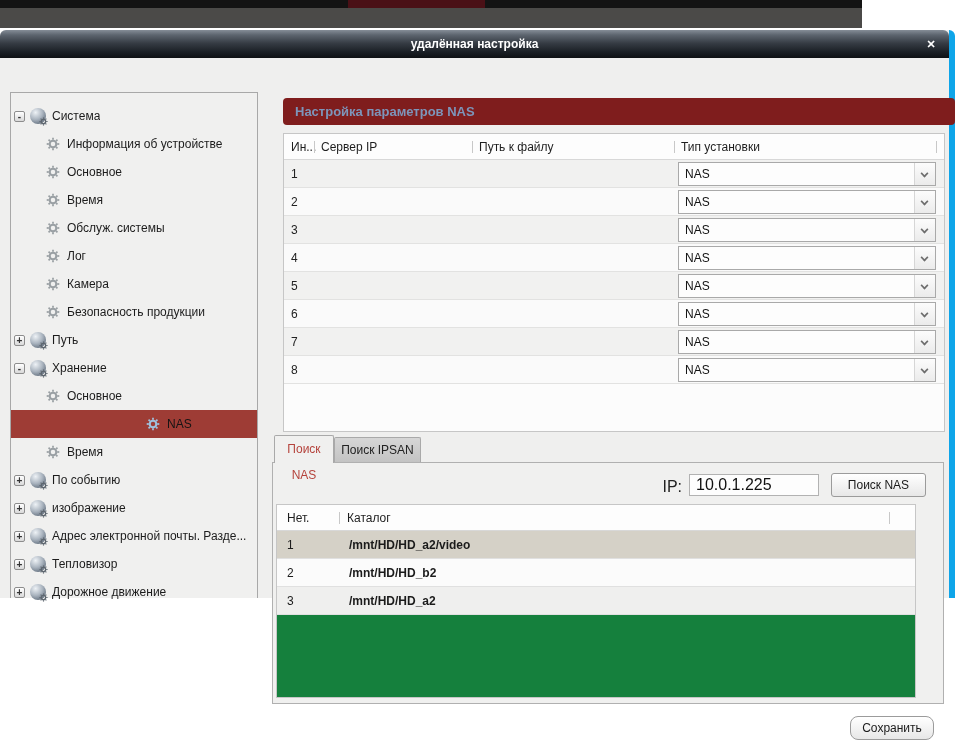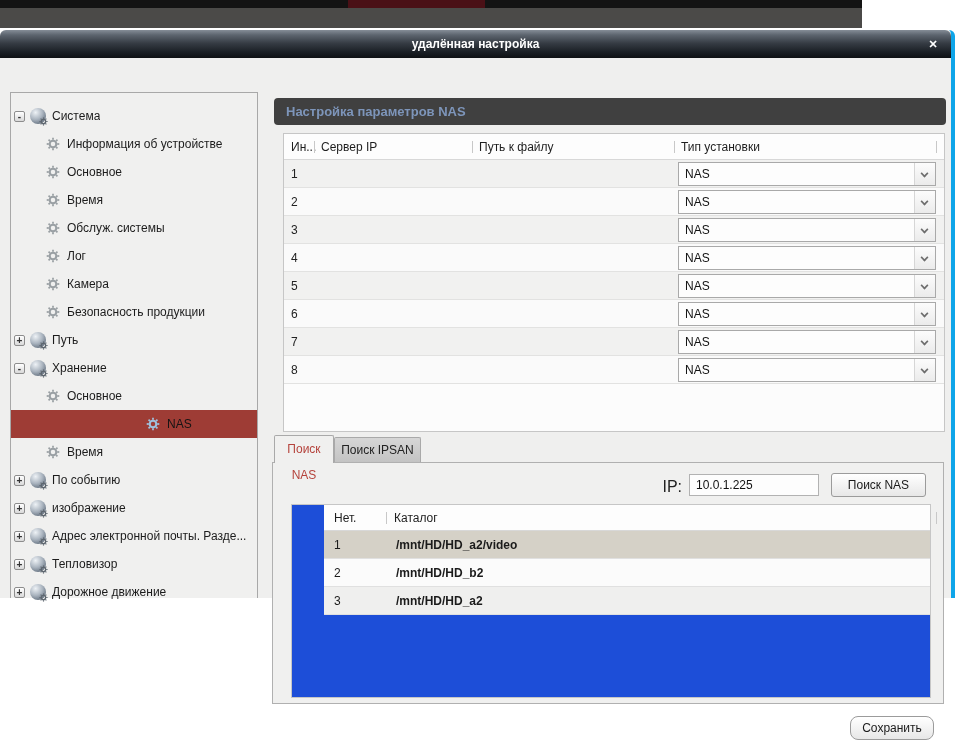--- a/index.html
+++ b/index.html
@@ -6,21 +6,21 @@
   html,body { width:960px; height:754px; }
   body { font-family:"Liberation Sans", sans-serif; background:#ffffff; position:relative; overflow:hidden; }
 
   
   #app-strip { position:absolute; left:0; top:0; width:862px; height:28px; background:#4b4a48; }
   #app-topbar { position:absolute; left:0; top:0; width:100%; height:8px; background:#131313; }
   #app-accent { position:absolute; left:348px; top:0; width:137px; height:8px; background:#4a1016; }
 
   
   #dialog { position:absolute; left:0; top:30px; width:955px; height:568px;
-            border-right:4px solid #0ea5e9; background:#efefee; border-radius:6px 6px 0 0; }
+            border-right:6px solid #0ea5e9; background:#efefee; border-radius:6px 6px 0 0; }
   #titlebar { position:relative; height:28px; border-radius:6px 6px 0 0;
               background:linear-gradient(180deg,#858d97 0%,#5c646e 18%,#353b43 48%,#1b2026 78%,#0e1114 100%); }
   #title { position:absolute; left:0; top:0; width:100%; height:28px; line-height:28px;
            text-align:center; color:#ffffff; font-size:12px; font-weight:bold; }
   #close-btn { position:absolute; right:10px; top:6px; width:16px; height:16px; line-height:16px;
                text-align:center; color:#ffffff; font-size:11px; font-weight:bold; cursor:pointer; }
 
   #dialog-body { position:absolute; left:0; top:28px; right:0; bottom:0; background:#efefee; }
 
   
@@ -34,22 +34,22 @@
               background:linear-gradient(#ffffff,#d9d9d9); font-size:10px; line-height:9px; text-align:center;
               color:#333; font-weight:bold; }
   .globe { width:16px; height:16px; flex:0 0 16px; margin-right:6px; border-radius:50%; position:relative;
            background:radial-gradient(circle at 35% 28%, #eef2f6 0%, #aab4bf 45%, #707c8a 75%, #4d5762 100%); }
   .globe .mini-gear { position:absolute; right:-2px; bottom:-2px; width:9px; height:9px; color:#5d666f; }
   .gear { width:14px; height:14px; flex:0 0 14px; margin-right:7px; color:#9aa0a4; }
   .tree-row.selected .gear { color:#9fc2de; }
   .tree-lbl { white-space:nowrap; overflow:hidden; }
 
   
-  #section-header { position:absolute; left:274px; top:40px; width:672px; height:27px;
-                    background:#404040; border-radius:4px; }
+  #section-header { position:absolute; left:283px; top:40px; width:672px; height:27px;
+                    background:#7f1d1d; border-radius:4px; }
   #section-title { display:block; padding-left:12px; line-height:27px; font-size:13px;
                    font-weight:bold; color:#7d95ba; }
 
   
   #nas-table { position:absolute; left:283px; top:75px; width:662px; height:299px;
                background:#fcfcfc; border:1px solid #c6c6c6; }
   .thead { position:relative; height:26px; background:#fdfdfd; border-bottom:1px solid #d8d8d8;
            font-size:12px; color:#1e1e1e; }
   .thead .hcell { position:absolute; top:6px; white-space:nowrap; }
   .sep { position:absolute; top:7px; width:1px; height:12px; background:#c8c8c8; }
@@ -72,29 +72,29 @@
              border-radius:2px 2px 0 0; color:#b5433c; }
   #tab-ipsan { left:334px; top:379px; width:87px; height:25px; line-height:24px; z-index:2;
                background:linear-gradient(#d6d6d6,#c3c3c3); border:1px solid #a9a9a9; border-bottom:none;
                border-radius:2px 2px 0 0; color:#222; }
 
   
   #search-panel { position:absolute; left:272px; top:404px; width:672px; height:242px;
                   border:1px solid #b0b0b0; background:#f0f0ef; z-index:1; }
   #ip-label { position:absolute; left:380px; top:15px; width:29px; text-align:right; font-size:16px; color:#222; }
   #ip-input { position:absolute; left:416px; top:11px; width:130px; height:22px;
-              border:1px solid #b2b2b2; background:#fdfdfd; font-size:12px; padding-left:6px;
+              border:1px solid #b2b2b2; background:#fdfdfd; font-size:16px; padding-left:6px;
               font-family:"Liberation Sans",sans-serif; color:#111; }
   .btn { border:1px solid #9b9b9b; border-radius:3px; background:linear-gradient(#ffffff,#e7e7e7);
          font-size:12px; color:#1a1a1a; font-family:"Liberation Sans",sans-serif; cursor:pointer; }
   #search-btn { position:absolute; left:558px; top:10px; width:95px; height:24px; }
 
   
-  #dir-table { position:absolute; left:18px; top:41px; width:640px; height:194px;
-               background:#1d4ed8; border:1px solid #c6c6c6;padding-left:32px; }
+  #dir-table { position:absolute; left:3px; top:41px; width:640px; height:194px;
+               background:#15803d; border:1px solid #c6c6c6; }
   .drow { position:relative; height:28px; border-bottom:1px solid #e0e0e0; font-size:12px; color:#1b1b1b; }
   .drow.sel { background:#d5d1c7; }
   .drow.r2  { background:#fbfbfb; }
   .drow.r3  { background:#efefee; }
   .drow .no  { position:absolute; left:10px; top:7px; }
   .drow .dir { position:absolute; left:72px; top:7px;font-weight:bold; }
 
   #save-btn { position:absolute; left:850px; top:658px; width:84px; height:24px; border-radius:8px; }
 
   .hidden-svg { position:absolute; width:0; height:0; overflow:hidden; }

